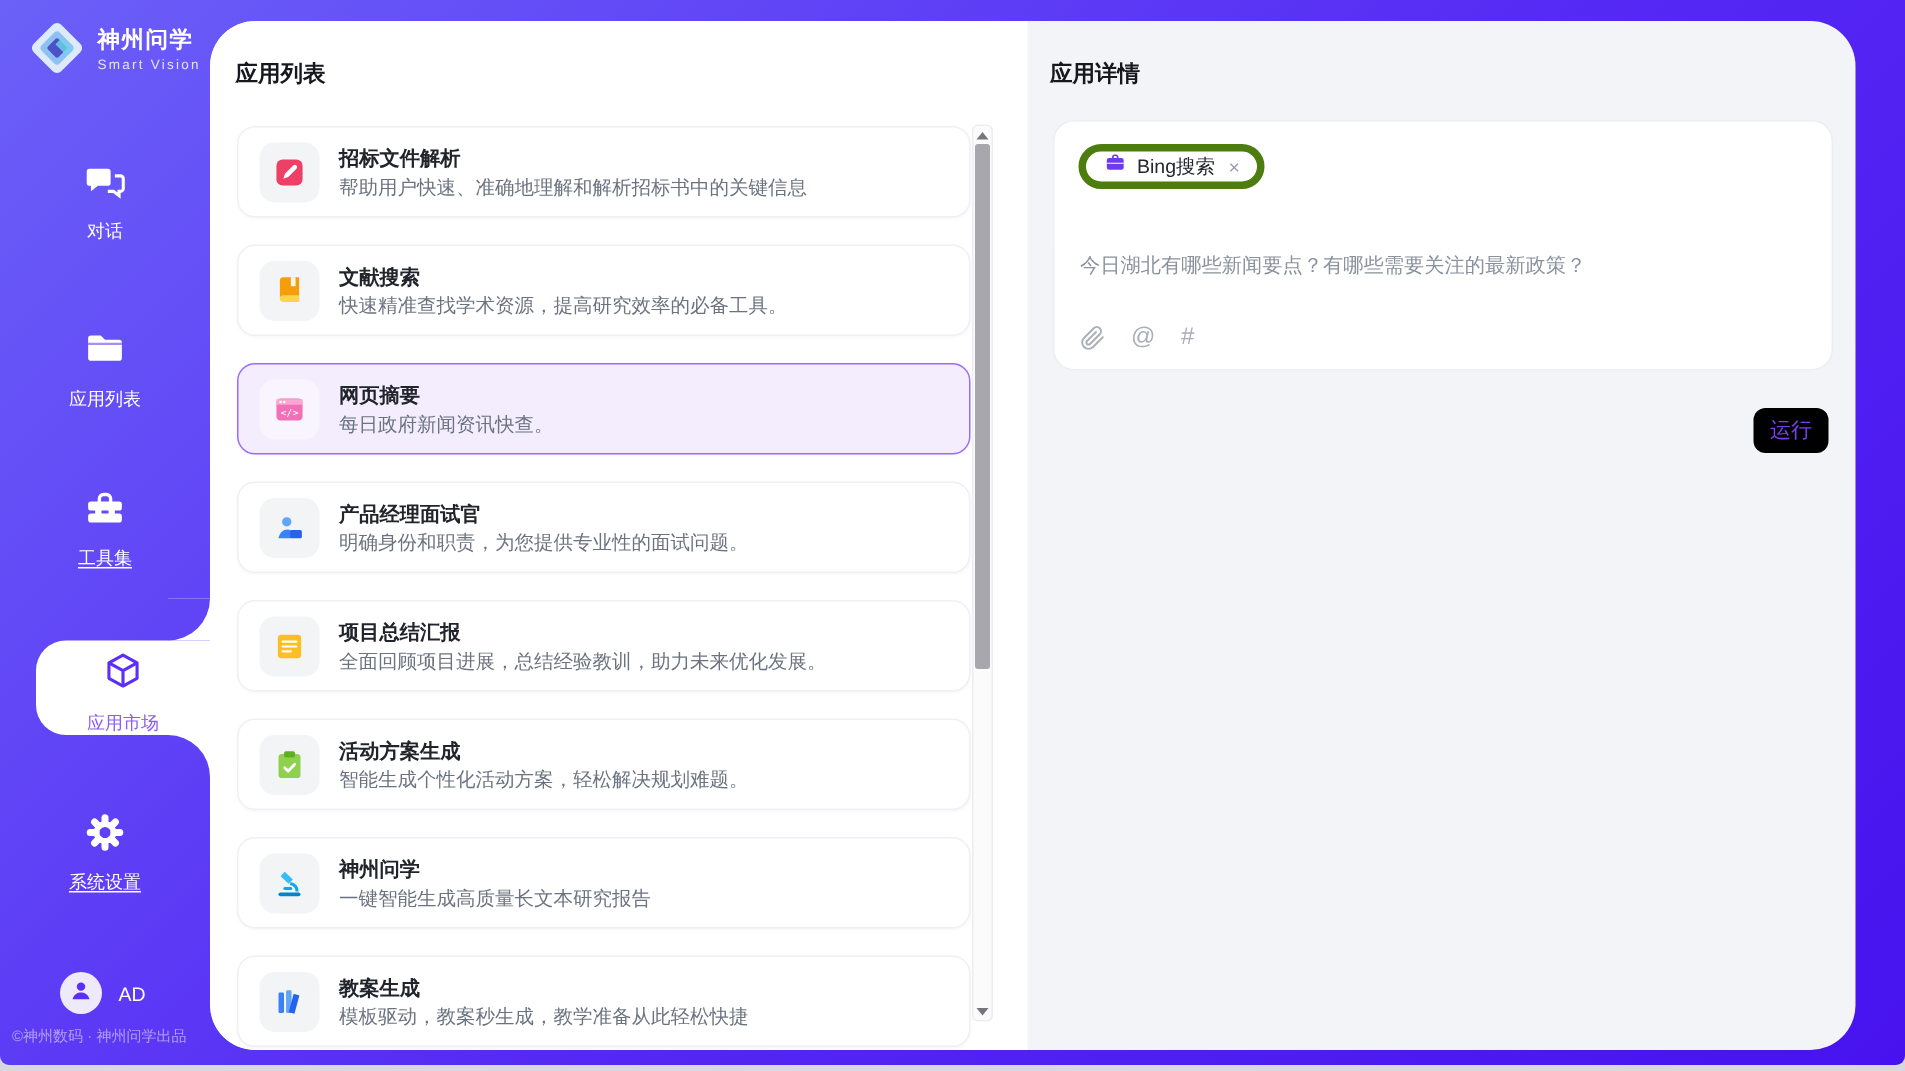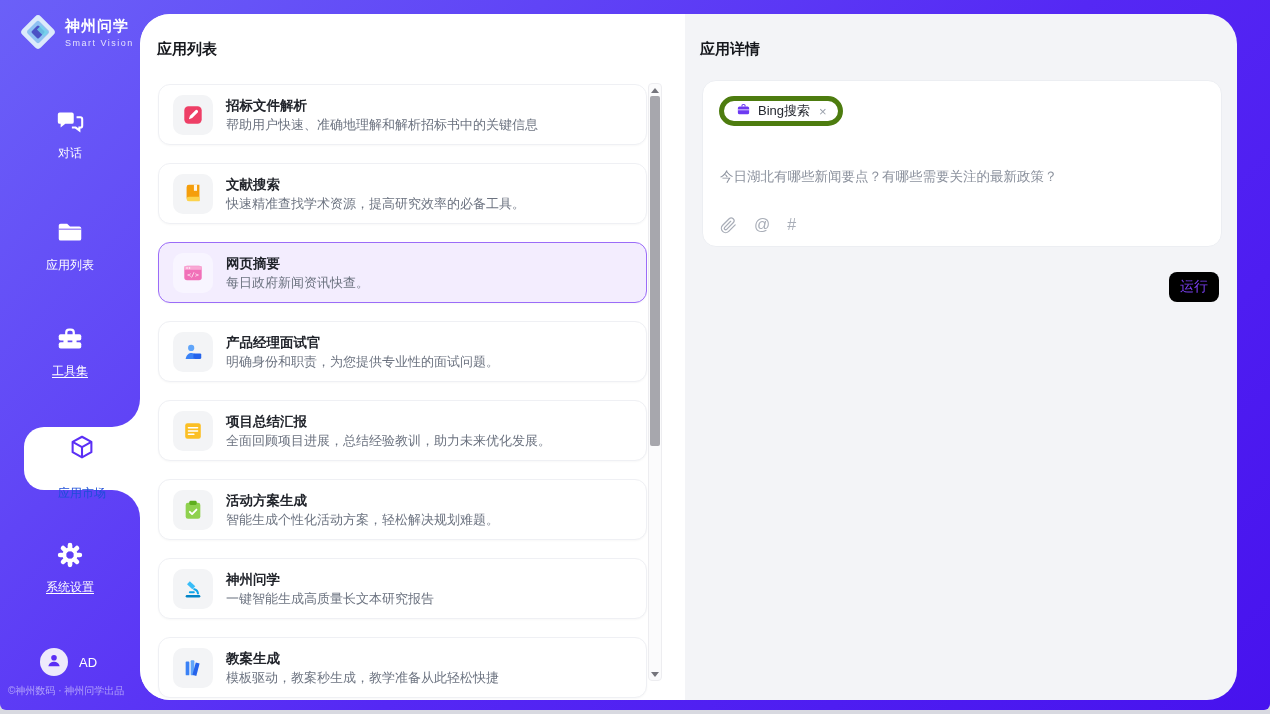--- a/index.html
+++ b/index.html
@@ -18,21 +18,21 @@
   .side-item .ic { display:inline-block; width:30px; height:30px; }
   .side-item .ic svg { width:30px; height:30px; display:block; }
   .side-item .lbl { font-size:12px; margin-top:5px; }
   .side-item.u .lbl { text-decoration:underline; text-underline-offset:2px; }
   .side-item:nth-of-type(1){ top:106px; }
   .side-item:nth-of-type(2){ top:218px; }
   .side-item:nth-of-type(3){ top:324px; }
   .side-item:nth-of-type(4){ top:427px; }
   .side-item:nth-of-type(5){ top:540px; }
   .side-item.selected { left:24px; width:116px; height:63px; background:#fff; border-radius:20px 0 0 20px; color:#5b2ff5; padding-top:6px; }
-  .side-item.selected .lbl { margin-top:18px; color:#1d4ed8; }
+  .side-item.selected .lbl { margin-top:6px; color:#8b5cf6; }
   .curve { position:absolute; right:0; width:28px; height:28px; background:#fff; }
   .curve.t { top:399px; } .curve.b { top:490px; }
   .curve i { position:absolute; inset:0; display:block; }
   .curve.t i { border-radius:0 0 28px 0; }
   .curve.b i { border-radius:0 28px 0 0; }
 
   .user { position:absolute; left:40px; top:648px; display:flex; align-items:center; gap:11px; cursor:pointer; }
   .user .av { width:28px; height:28px; border-radius:50%; background:#eeeafb; display:flex; align-items:center; justify-content:center; }
   .user .av svg { width:18px; height:18px; }
   .user .uname { color:#fff; font-size:13px; }

